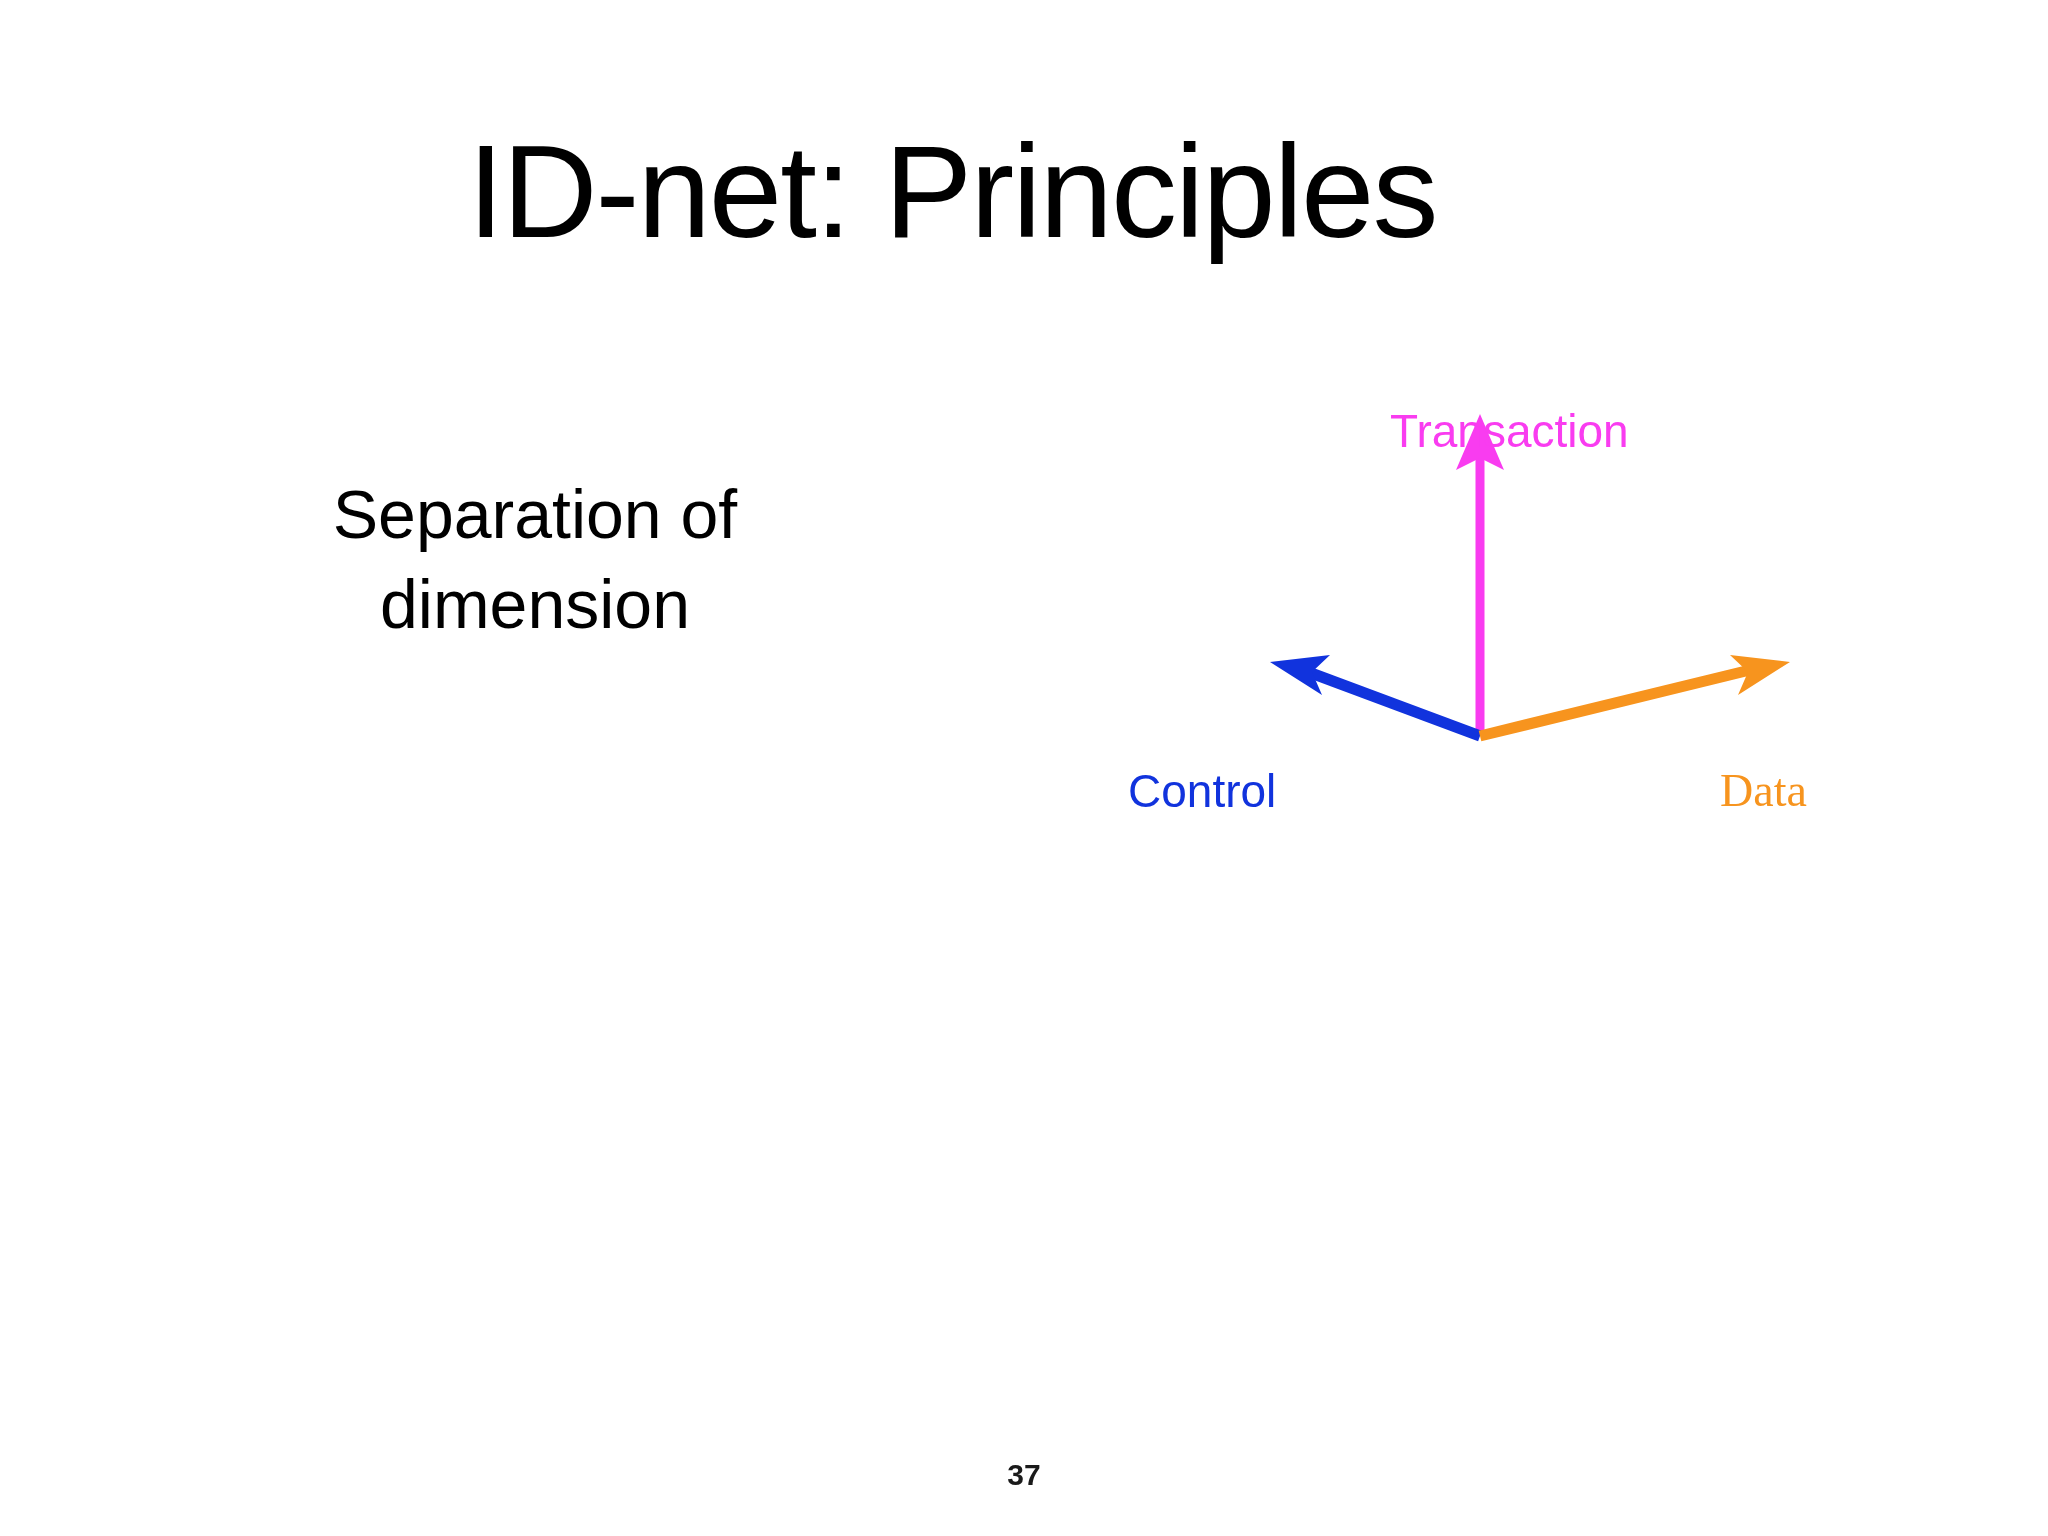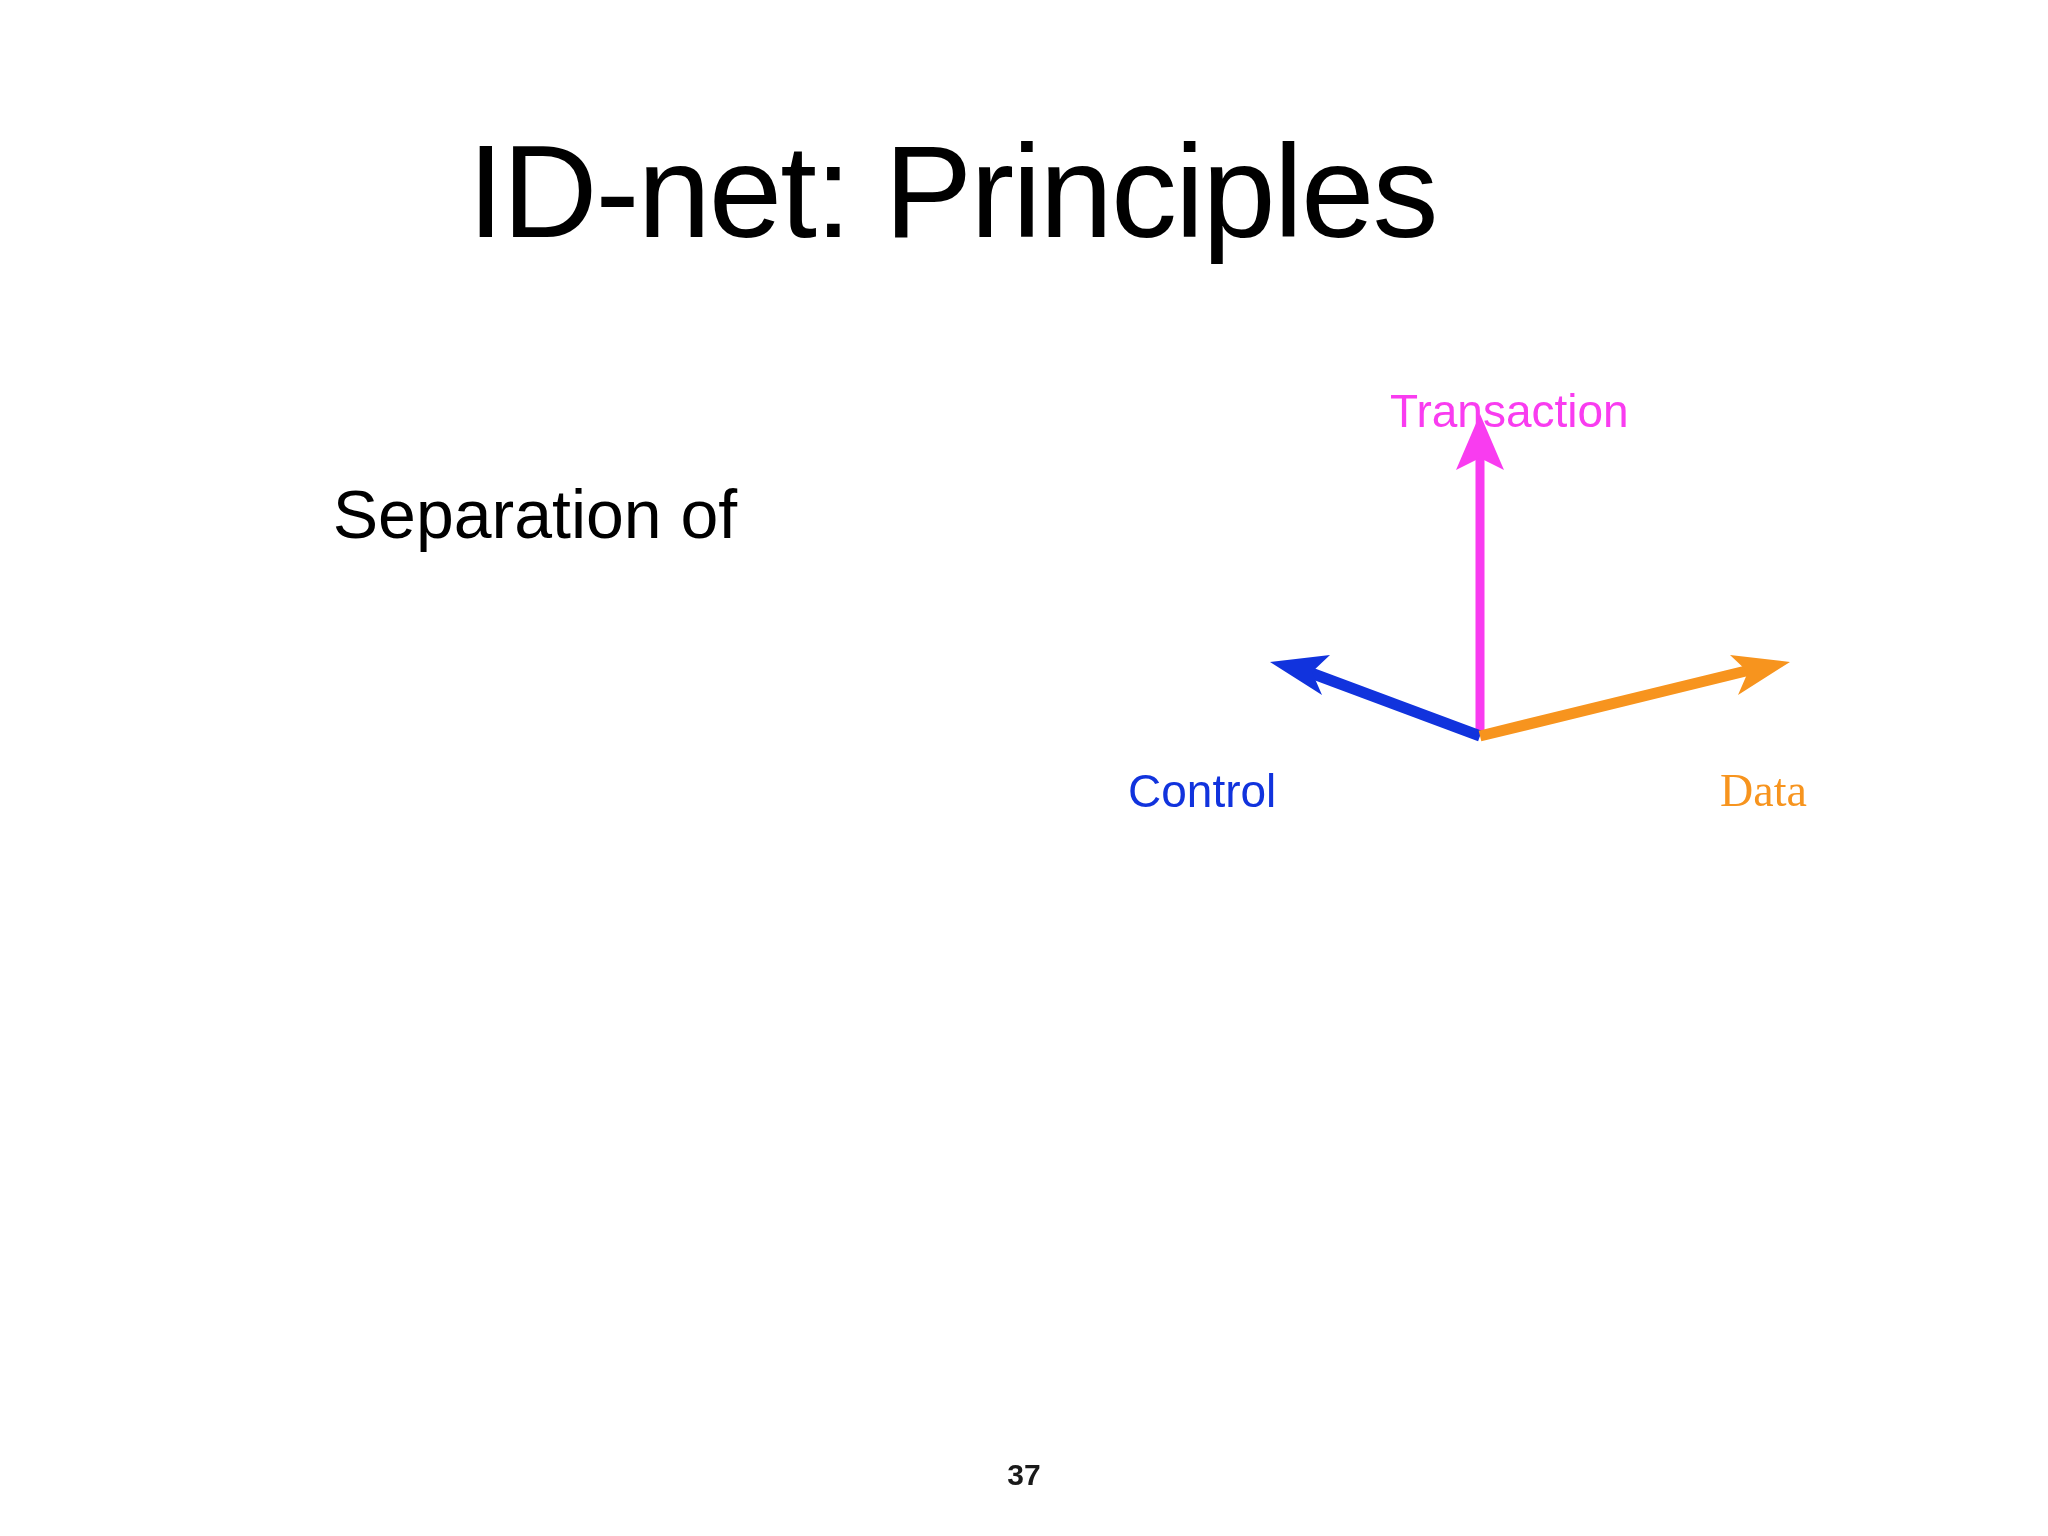--- a/index.html
+++ b/index.html
@@ -77,21 +77,21 @@
 
   .axis-label {
     position: absolute;
     font-family: "Liberation Sans", sans-serif;
     font-size: 46px;
     line-height: 1;
     white-space: nowrap;
   }
   #label-transaction {
     left: 300px;
-    top: 18px;
+    top: 38px;
     color: #F93CF0;
   }
   #label-control {
     left: 38px;
     top: 398px;
     color: #1133DD;
   }
   #label-data {
     left: 630px;
     top: 398px;
@@ -116,20 +116,23 @@
 <body>
 
 <div id="slide">
 
   <div id="slide-title">ID-net: Principles</div>
 
   <div id="body-text">
     <span class="line">
       <span class="tok-plain">Separation of</span>
     </span>
+    <span class="line">
+      <span class="tok-plain">dimension</span>
+    </span>
   </div>
 
   <div id="axes-diagram">
 
     <svg id="axes-svg" viewBox="0 0 880 480" xmlns="http://www.w3.org/2000/svg">
 
       <g>
         <line x1="390" y1="366" x2="390" y2="78" stroke="#F93CF0" stroke-width="9" stroke-linecap="butt"></line>
         <polygon points="390,44 414,100 390,88 366,100" fill="#F93CF0"></polygon>
       </g>

